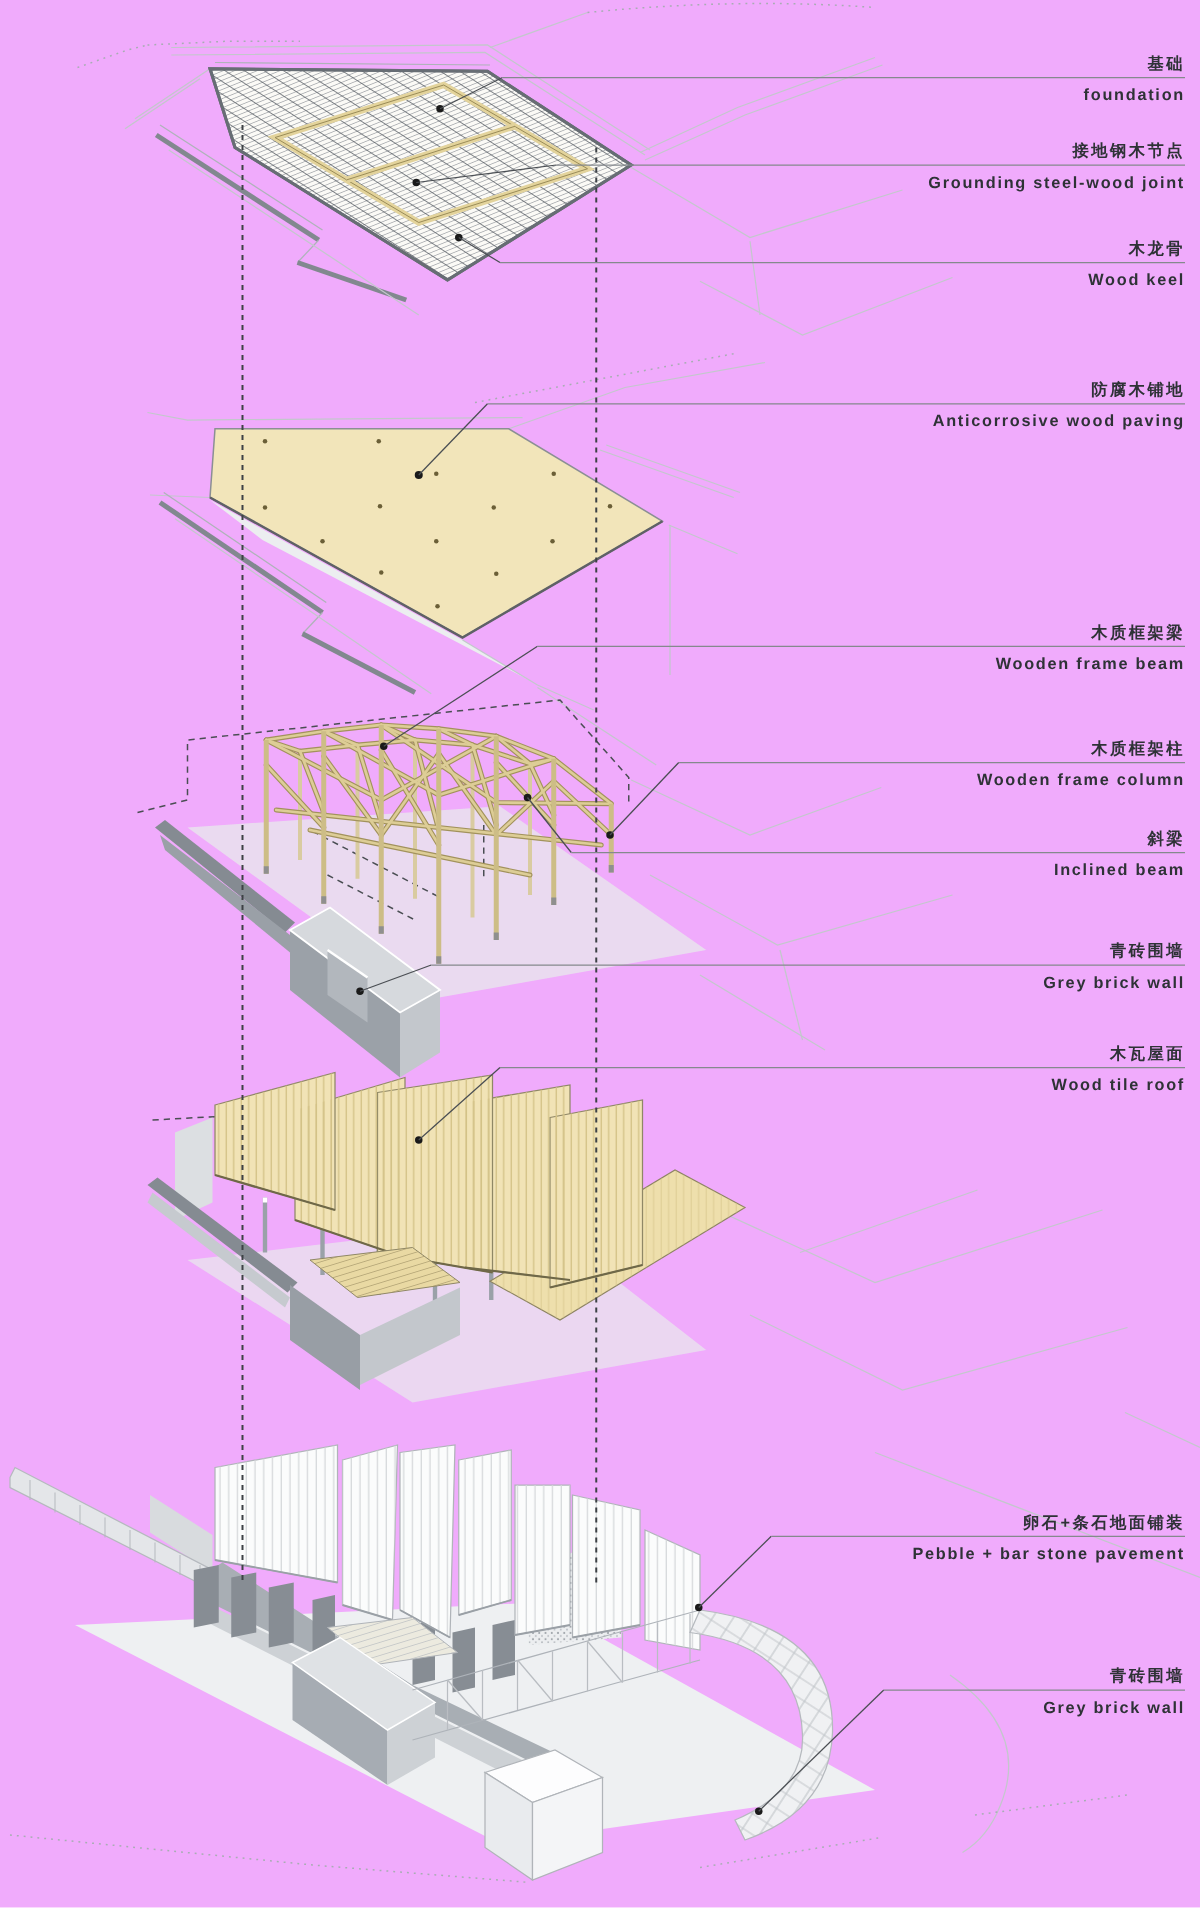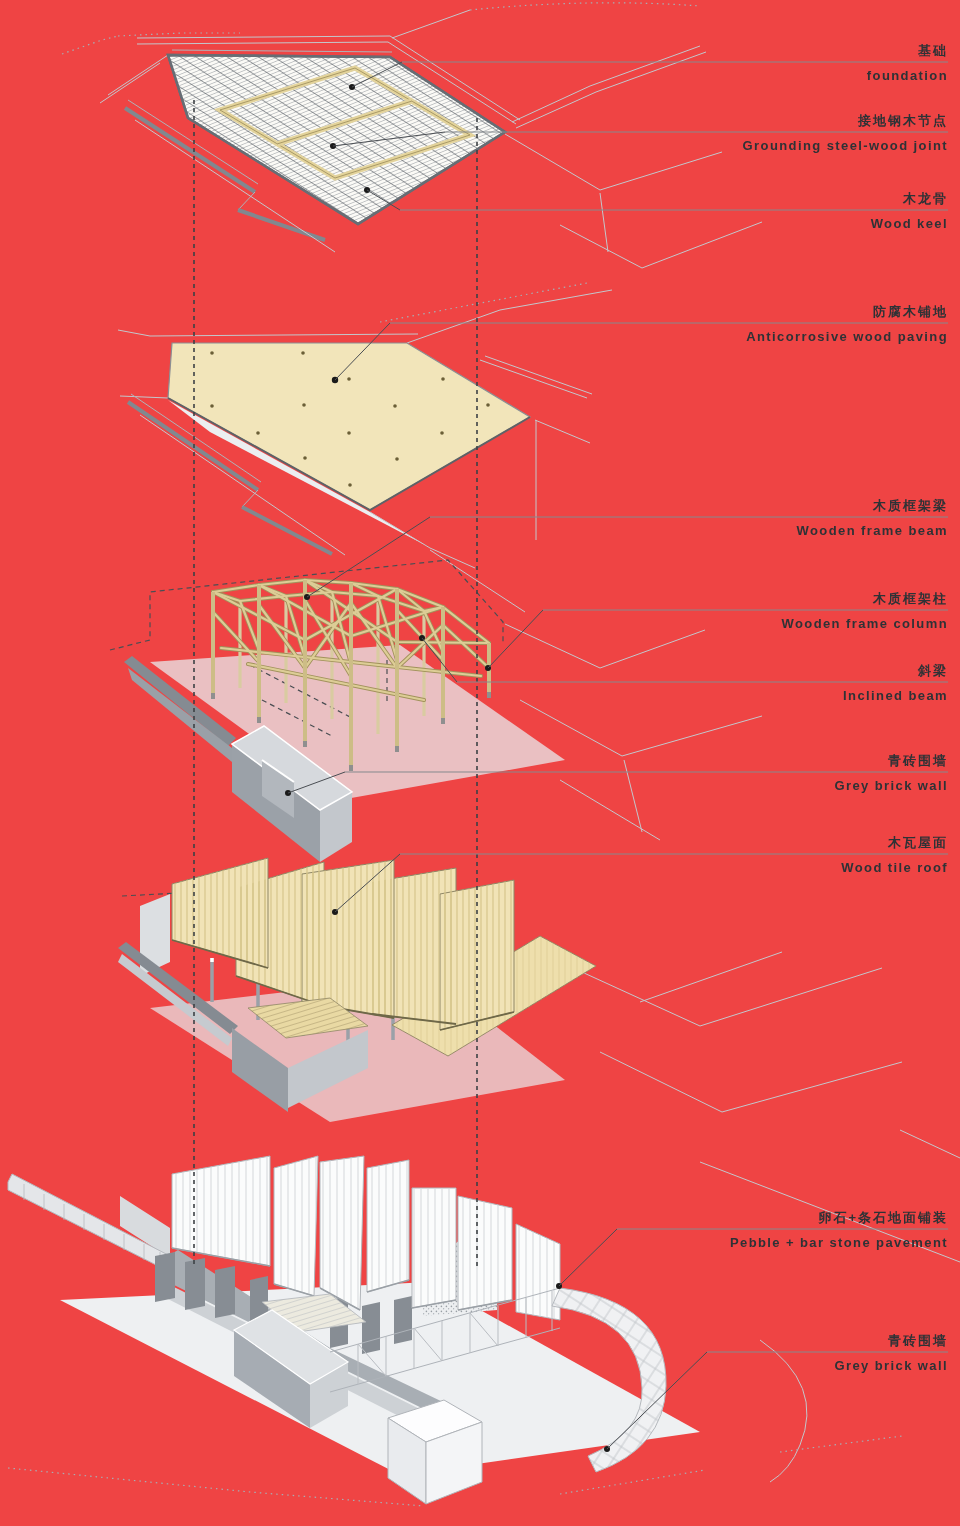--- a/index.html
+++ b/index.html
@@ -1,16 +1,16 @@
 <!DOCTYPE html>
 <html><head>
 <meta charset="utf-8">
 <style>
   html,body{margin:0;padding:0;background:#ffffff;}
-  .stage{position:relative;width:960px;height:1526px;background:#ef4444;overflow:hidden;
+  .stage{position:relative;width:960px;height:1526px;background:#f0abfc;overflow:hidden;
          font-family:"Liberation Sans",sans-serif;}
   .stage svg{position:absolute;left:0;top:0;}
   text.zh{font:bold 13px "Liberation Sans",sans-serif;letter-spacing:2px;fill:#2e3236;}
   text.en{font:bold 13px "Liberation Sans",sans-serif;letter-spacing:1.4px;fill:#2e3236;}
   .ctx{stroke:#c3c7cc;stroke-width:1;fill:none;}
   .ctx2{stroke:#aeb3b9;stroke-width:1;fill:none;}
   .rule{stroke:#85898d;stroke-width:1;}
   .leader{stroke:#4a4e53;stroke-width:1;fill:none;}
   .dashproj{stroke:#3d4145;stroke-width:1.6;stroke-dasharray:4 4;fill:none;}
   .dashout{stroke:#4a4e53;stroke-width:1.2;stroke-dasharray:5 4;fill:none;}

